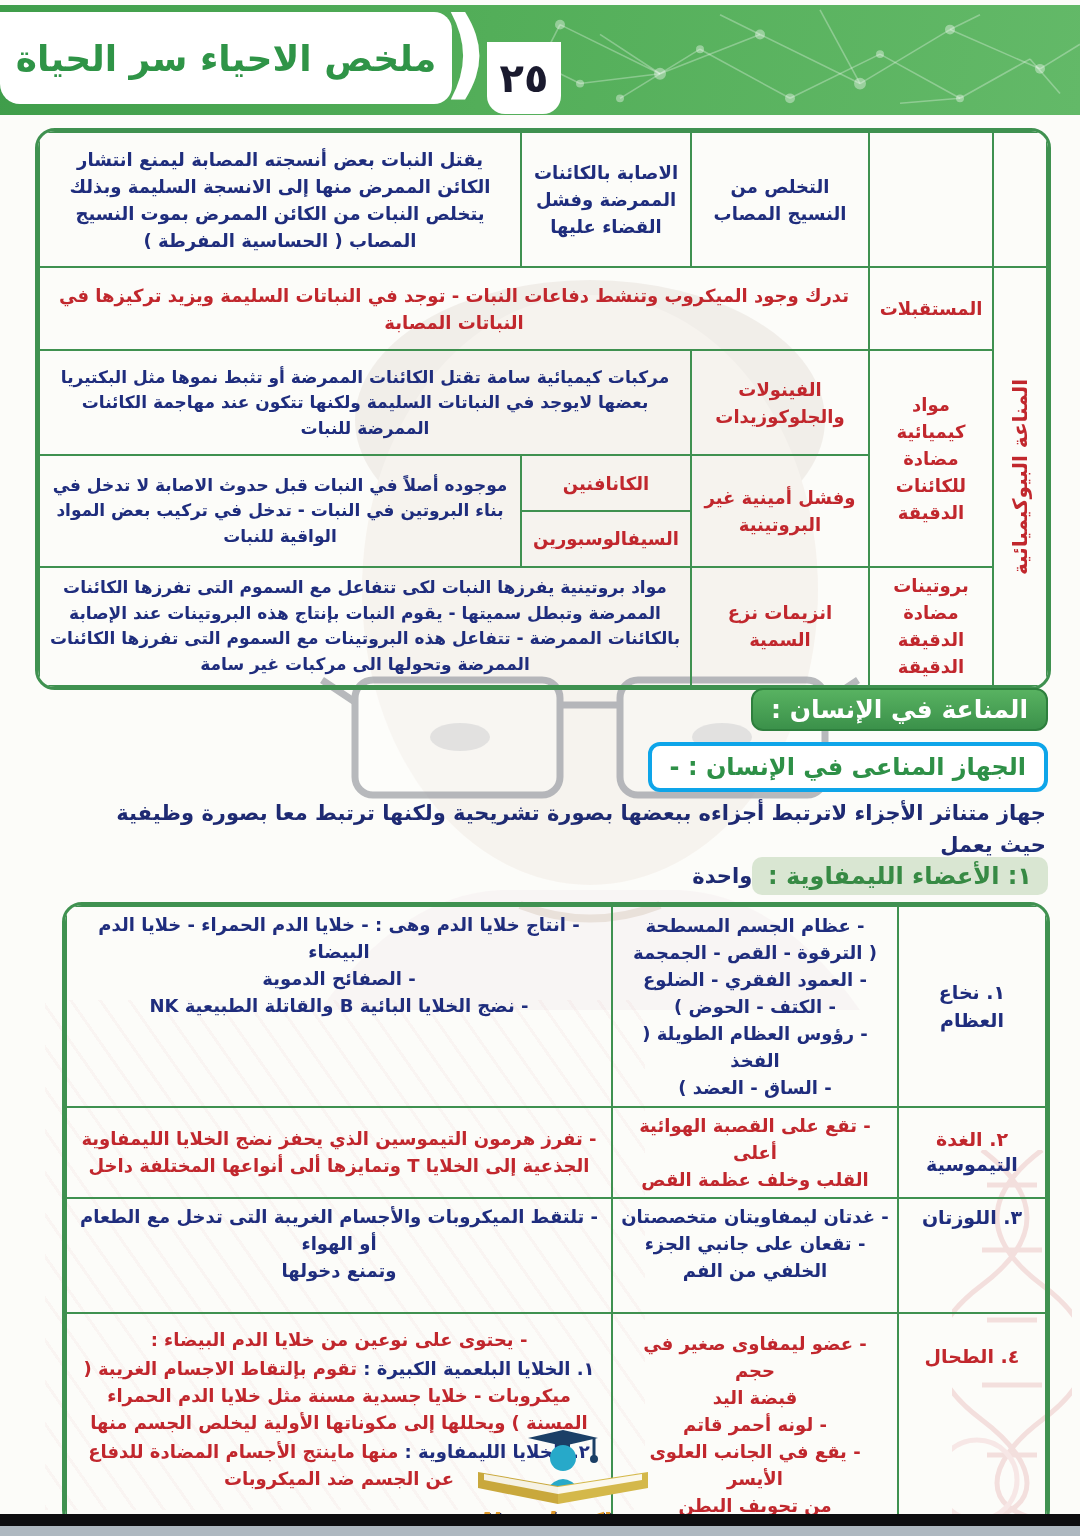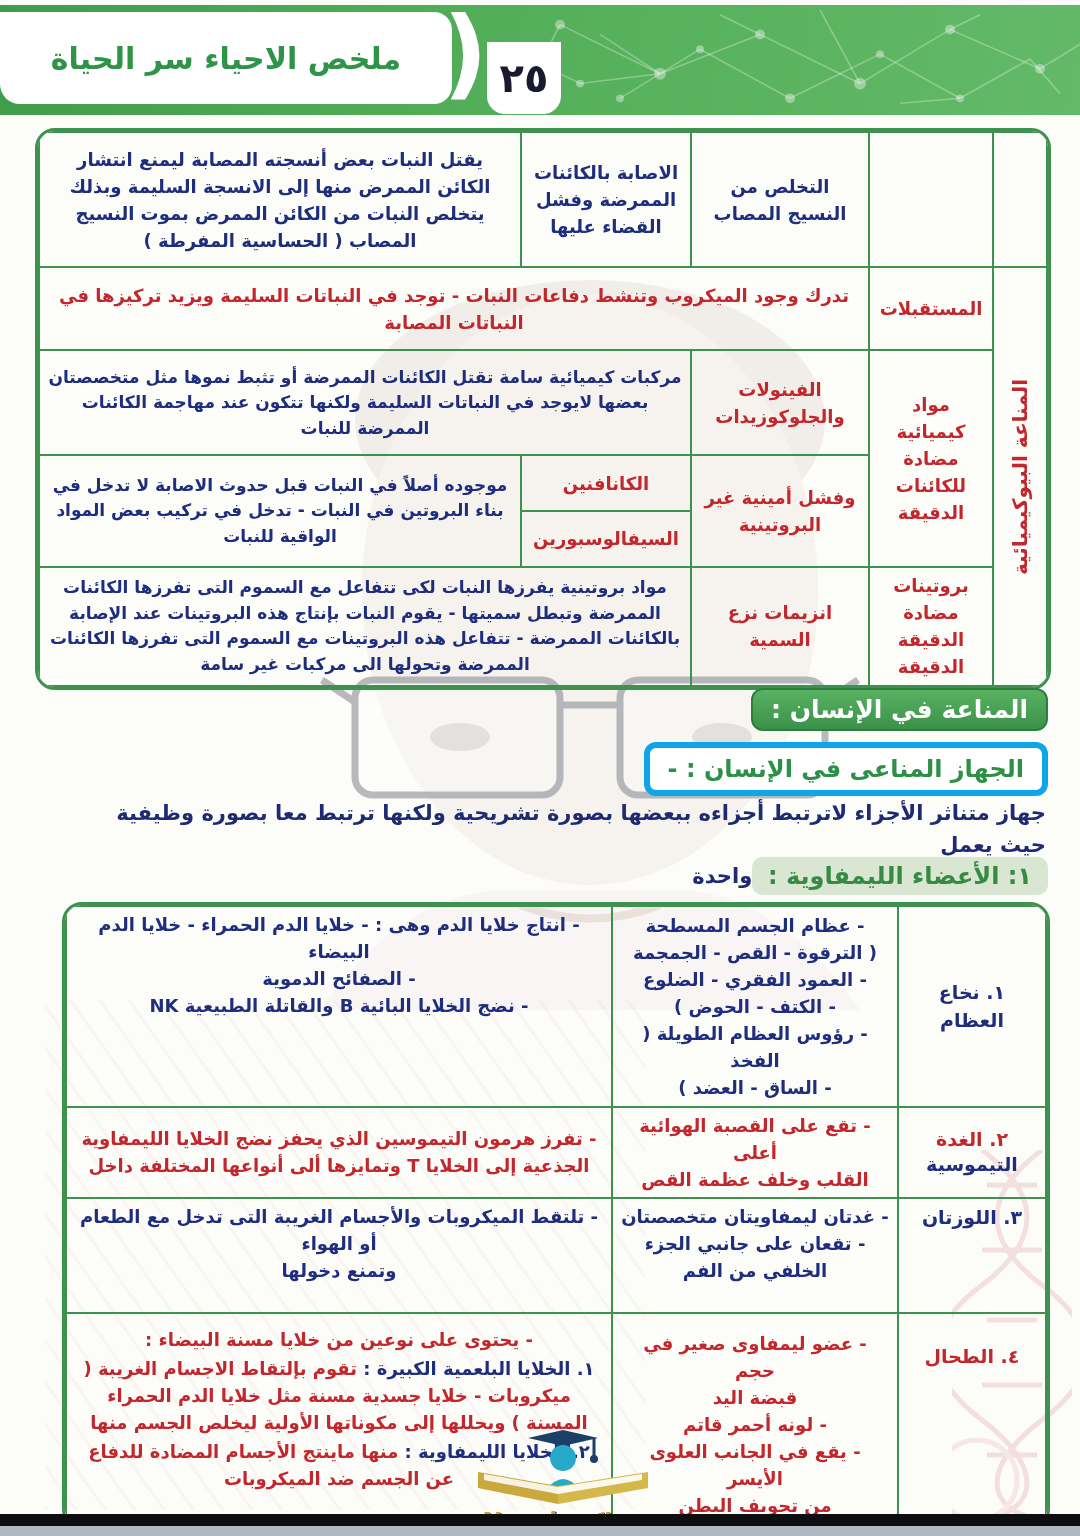--- a/index.html
+++ b/index.html
@@ -8,21 +8,21 @@
     background:#fcfcf9;
     font-family:"DejaVu Sans","Liberation Sans",sans-serif;
     direction:rtl;
   }
   
   .band{position:absolute;top:5px;left:0;width:1080px;height:110px;
     background:linear-gradient(100deg,#3f9d4a 0%,#53ae59 45%,#63b968 100%);}
   .band svg{position:absolute;top:0;left:0;width:100%;height:100%;}
   .brand-box{position:absolute;top:12px;left:0;width:452px;height:92px;background:#ffffff;
     border-radius:0 18px 18px 20px;display:flex;align-items:center;justify-content:center;z-index:3;}
-  .brand-box .t{color:#2f9447;font-size:30px;font-weight:bold;letter-spacing:-1px;}
+  .brand-box .t{color:#2f9447;font-size:36px;font-weight:bold;letter-spacing:-1px;}
   .bracket{position:absolute;top:4px;left:443px;color:#ffffff;font-size:98px;font-weight:bold;z-index:3;line-height:1;}
   .page-tab{position:absolute;top:42px;left:487px;width:74px;height:72px;background:#ffffff;
     border-radius:0 0 18px 18px;display:flex;align-items:center;justify-content:center;z-index:3;}
   .page-tab .n{font-size:40px;font-weight:bold;color:#1a1a2e;}
   
   .wm-face{position:absolute;top:250px;left:320px;width:540px;height:760px;opacity:.5;z-index:0;}
   .wm-stripes{position:absolute;top:1000px;left:45px;width:600px;height:510px;z-index:0;opacity:.55;
     background:repeating-linear-gradient(55deg,rgba(228,178,182,.18) 0 3px,transparent 3px 24px);}
   .wm-dna{position:absolute;top:1150px;right:8px;width:120px;height:370px;opacity:.4;z-index:0;}
   
@@ -39,21 +39,21 @@
   .fs19{font-size:19px;line-height:1.5;}
   .fs22{font-size:22px;line-height:1.4;}
   .vtop{vertical-align:top;}
   .vcell{position:relative;}
   .vcell .vtext{position:absolute;top:50%;left:50%;transform:translate(-50%,-50%) rotate(-90deg);
     white-space:nowrap;color:#c1272d;font-size:20px;font-weight:bold;}
   
   .pill-green{position:absolute;right:32px;background:linear-gradient(#58b261,#3b914a);
     border:2px solid #2e7f3d;border-radius:12px;color:#ffffff;font-size:25px;font-weight:bold;
     padding:5px 18px;z-index:2;}
-  .pill-outline{position:absolute;right:32px;background:#ffffff;border:6px solid #0ea5e9;border-radius:12px;
+  .pill-outline{position:absolute;right:32px;background:#ffffff;border:4px solid #0ea5e9;border-radius:12px;
     color:#2e9047;font-size:24px;font-weight:bold;padding:7px 18px;z-index:2;}
   .pill-light{position:absolute;right:32px;background:#d9e6d2;border-radius:10px;
     color:#378a44;font-size:24px;font-weight:bold;padding:5px 16px;z-index:2;margin-left:48px;}
   .para{position:absolute;top:798px;right:34px;width:980px;color:#1e2a72;font-size:21px;
     font-weight:bold;line-height:1.5;text-align:right;white-space:pre-line;z-index:2;}
   
   .fn-line{display:block;margin:2px 0;}
   .org-line{display:block;line-height:1.35;}
   
   .logo{position:absolute;top:1428px;left:468px;width:180px;z-index:5;text-align:center;direction:ltr;}
@@ -163,21 +163,21 @@
     <tr style="height:82px">
       <td class="vcell" rowspan="5">
         <span class="vtext">المناعة البيوكيميائية</span>
       </td>
       <td class="red fs18">المستقبلات</td>
       <td class="red fs18" colspan="3">تدرك وجود الميكروب وتنشط دفاعات النبات - توجد في النباتات السليمة ويزيد تركيزها في النباتات المصابة</td>
     </tr>
     <tr style="height:104px">
       <td class="red fs18" rowspan="3">مواد كيميائية مضادة للكائنات الدقيقة</td>
       <td class="red fs18">الفينولات والجلوكوزيدات</td>
-      <td class="navy fs17" colspan="2">مركبات كيميائية سامة تقتل الكائنات الممرضة أو تثبط نموها مثل متخصصتان بعضها لايوجد في النباتات السليمة ولكنها تتكون عند مهاجمة الكائنات الممرضة للنبات</td>
+      <td class="navy fs17" colspan="2">مركبات كيميائية سامة تقتل الكائنات الممرضة أو تثبط نموها مثل البكتيريا بعضها لايوجد في النباتات السليمة ولكنها تتكون عند مهاجمة الكائنات الممرضة للنبات</td>
     </tr>
     <tr style="height:55px">
       <td class="red fs18" rowspan="2">وفشل أمينية غير البروتينية</td>
       <td class="red fs18">الكانافنين</td>
       <td class="navy fs17" rowspan="2">موجوده أصلاً في النبات قبل حدوث الاصابة لا تدخل في بناء البروتين في النبات - تدخل في تركيب بعض المواد الواقية للنبات</td>
     </tr>
     <tr style="height:55px">
       <td class="red fs18">السيفالوسبورين</td>
     </tr>
     <tr style="height:118px">
@@ -241,21 +241,21 @@
 وتمنع دخولها</td>
     </tr>
     <tr style="height:182px">
       <td class="red fs19 vtop" style="padding-top:28px">٤. الطحال</td>
       <td class="red fs18 pre vtop" style="padding-top:16px">- عضو ليمفاوى صغير في حجم
 قبضة اليد
 - لونه أحمر قاتم
 - يقع في الجانب العلوى الأيسر
 من تجويف البطن</td>
       <td class="fs18 vtop" style="padding-top:10px">
-        <span class="fn-line red">- يحتوى على نوعين من خلايا مسنة البيضاء :</span>
+        <span class="fn-line red">- يحتوى على نوعين من خلايا الدم البيضاء :</span>
         <span class="fn-line"><span class="navy">١. الخلايا البلعمية الكبيرة : </span><span class="red">تقوم بإلتقاط الاجسام الغريبة ( ميكروبات - خلايا جسدية مسنة مثل خلايا الدم الحمراء المسنة ) ويحللها إلى مكوناتها الأولية ليخلص الجسم منها</span></span>
         <span class="fn-line"><span class="navy">٢. الخلايا الليمفاوية : </span><span class="red">منها ماينتج الأجسام المضادة للدفاع عن الجسم ضد الميكروبات</span></span>
       </td>
     </tr>
   </tbody>
     </table>
 </div>
 
 <div class="logo">
   <svg viewBox="0 0 180 78" width="180" height="78">

